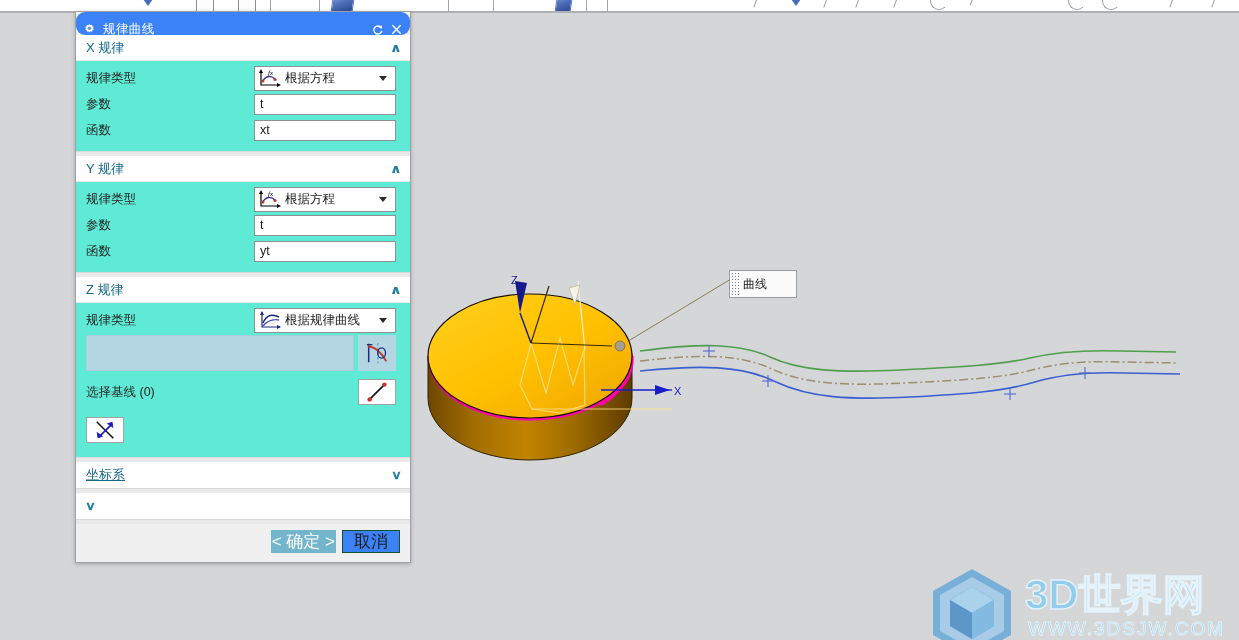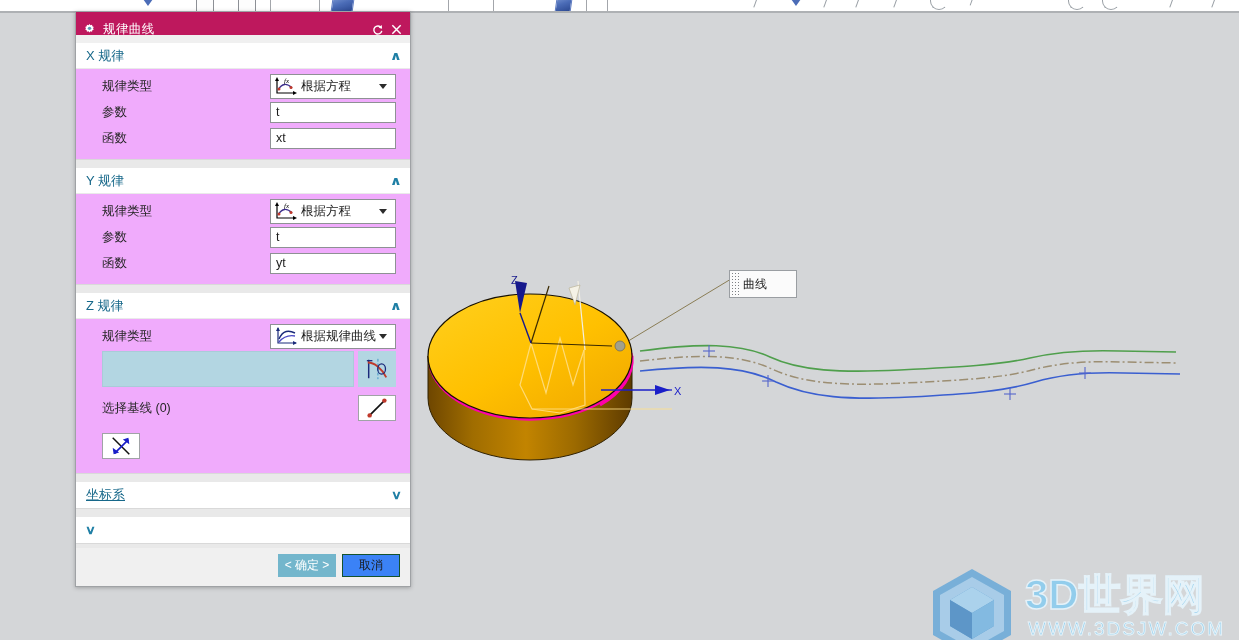--- a/index.html
+++ b/index.html
@@ -103,43 +103,44 @@
   #dialog {
     position: absolute; left: 75px; top: 11px;
     width: 336px;
     background: #f0f0f0;
     border: 1px solid #9fa2a5;
     box-shadow: 0 1px 4px rgba(0,0,0,0.25);
     box-sizing: border-box;
   }
   #dialog-titlebar {
     height: 23px;
-    background: #be185d;
+    background: #3b82f6;
     display: flex; align-items: center;
     padding: 12px 4px 0 7px;
     color: #ffffff;
     font-size: 12.5px;
     box-sizing: border-box;
+    border-radius: 9px;
   }
   #dialog-titlebar .gear {
     width: 13px; height: 13px; margin-right: 7px; flex: 0 0 auto;
   }
   #dialog-title-text { flex: 1 1 auto; letter-spacing: 0.4px; }
   .title-btn {
     width: 19px; height: 19px;
     display: flex; align-items: center; justify-content: center;
     cursor: default;
   }
 
   .dlg-body { background: #e9e9e9; padding: 0; }
 
   .section {
-    background: #f0abfc;
+    background: #5eead4;
     border-bottom: 1px solid #d9d9d9;
-    margin: 8px 0 4px 0;
+    margin: 0 0 4px 0;
   }
   .section-head {
     display: flex; align-items: center;
     height: 26px;
     padding: 0 9px 0 10px;
     font-size: 13px;
     color: #17688a;
     background: #ffffff;
     border-bottom: 1px solid #eaeaea;
     box-sizing: border-box;
@@ -147,21 +148,21 @@
   .section-head .s-title { flex: 1 1 auto; }
   .section-head.collapsed { border-bottom: none; font-family: Liberation Serif, serif; }
   .section-head.underlined .s-title {
     text-decoration: underline;
   }
   .chev {
     font-size: 12px; color: #1f7fa5; font-weight: bold;
     transform: scaleX(1.25);
   }
 
-  .section-body { padding: 4px 0 8px 16px; }
+  .section-body { padding: 4px 0 8px 0; }
 
   .row {
     display: flex; align-items: center;
     height: 26px;
     padding: 0 14px 0 10px;
     box-sizing: border-box;
   }
   .row .lbl {
     flex: 0 0 auto;
     width: 168px;
@@ -241,21 +242,21 @@
   }
 
   
   .dlg-footer {
     background: #f0f0f0;
     display: flex; align-items: center; justify-content: flex-end;
     padding: 6px 10px 9px 0;
     gap: 6px;
   }
   .btn {
-    font-size: 12px;
+    font-size: 17px;
     height: 23px;
     min-width: 58px;
     display: flex; align-items: center; justify-content: center;
     box-sizing: border-box;
     cursor: default;
   }
   .btn.primary {
     background: #73b6cc;
     color: #ffffff;
     border: 1px solid #73b6cc;

